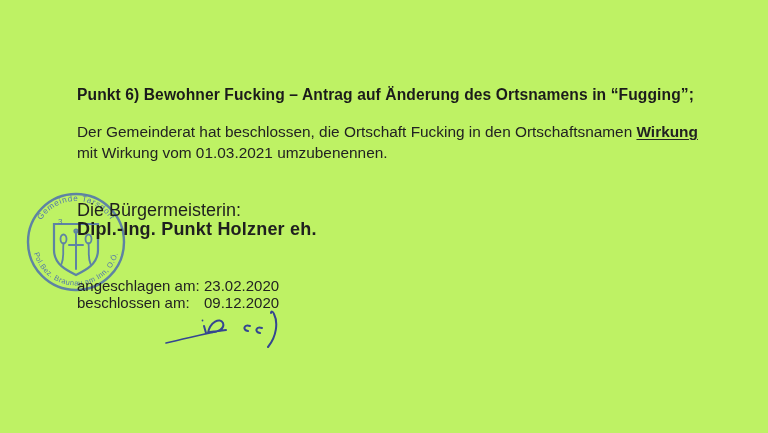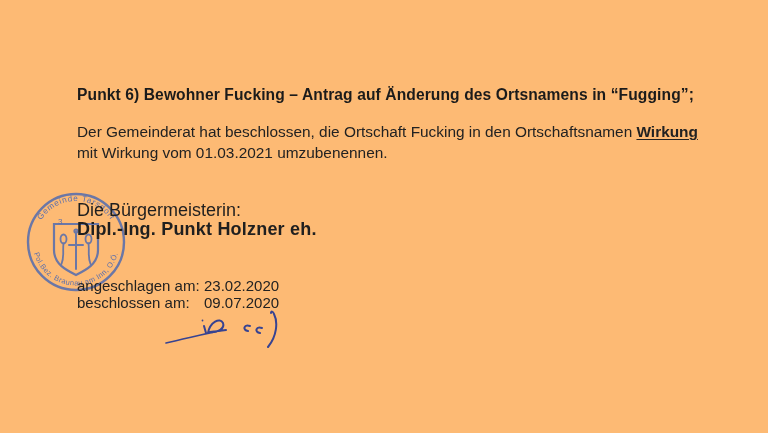--- a/index.html
+++ b/index.html
@@ -1,21 +1,21 @@
 <!DOCTYPE html>
 <html><head>
 <meta charset="utf-8">
 <style>
   * { margin: 0; padding: 0; box-sizing: border-box; }
   html, body { background: #ffffff; }
   .page {
     position: relative;
     width: 768px;
     height: 433px;
-    background: #fdba74;
+    background: #bef264;
     overflow: hidden;
     font-family: "Liberation Sans", "DejaVu Sans", sans-serif;
     color: #1e1e1e;
   }
   .heading {
     position: absolute;
     left: 77px;
     top: 86px;
     font-size: 15.6px;
     font-weight: 700;
@@ -136,21 +136,21 @@
     <div class="sig-name">Dipl.-Ing. Punkt Holzner eh.</div>
   </div>
 
   <div class="posting">
     <div class="posting-row">
       <span class="posting-label">angeschlagen am:</span>
       <span>23.02.2020</span>
     </div>
     <div class="posting-row">
       <span class="posting-label">beschlossen am:</span>
-      <span>09.07.2020</span>
+      <span>09.12.2020</span>
     </div>
   </div>
 
   <div class="ink-sig-wrap">
     <svg width="150" height="50" viewBox="0 0 150 50">
       <g fill="none" stroke="#2d3d93" stroke-width="2" stroke-linecap="round" stroke-linejoin="round">
 
         <path d="M 8 38 C 24 34 44 30 64 25" stroke-width="1.6"></path>
 
         <path d="M 46 21 L 48 28"></path>

